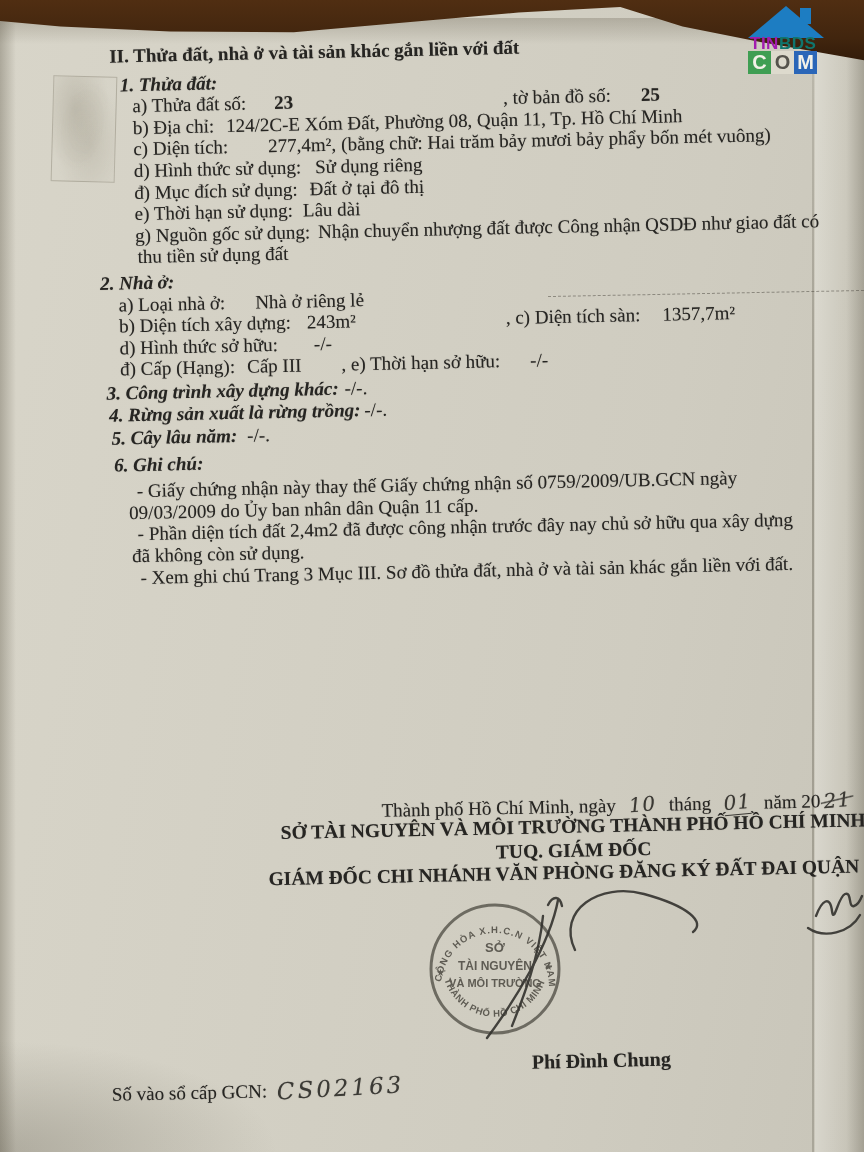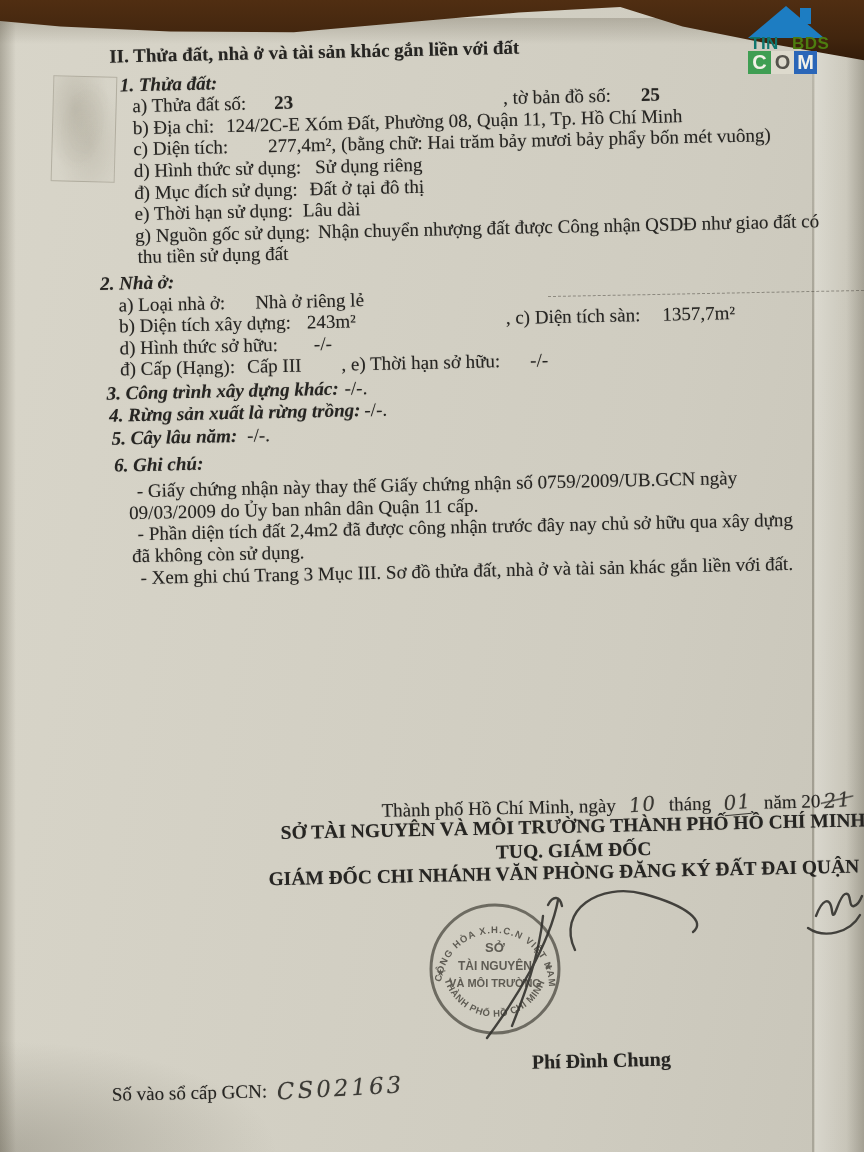--- a/index.html
+++ b/index.html
@@ -59,22 +59,22 @@
     font-family:"DejaVu Serif",serif;font-style:italic;color:#3b3a35;
     font-size:23px;letter-spacing:3px;display:inline-block;transform:rotate(-2deg);margin-left:10px;
   }
   
   .stamp{position:absolute;left:426px;top:900px;z-index:5;opacity:.92;}
   .sig-svg{position:absolute;left:398px;top:852px;z-index:6;}
   
   .logo{position:absolute;left:742px;top:6px;width:88px;height:70px;z-index:7;font-family:"Liberation Sans","DejaVu Sans",sans-serif;}
   .logo .roof{position:absolute;left:6px;top:0;width:76px;height:32px;}
   .logo .row1{position:absolute;left:8px;top:28px;font-size:17px;font-weight:bold;letter-spacing:.5px;white-space:nowrap;}
-  .logo .tin{color:#0f766e;}
-  .logo .bds{color:#4d7c0f;margin-left:13px;}
+  .logo .tin{color:#a21caf;}
+  .logo .bds{color:#0f766e;}
   .logo .row2{position:absolute;left:6px;top:45px;display:flex;}
   .logo .blk{width:23px;height:23px;font-size:20px;font-weight:bold;line-height:23px;text-align:center;}
   .blk-c{background:#3f9e53;color:#f2f1e8;}
   .blk-o{background:#dddacd;color:#55534c;}
   .blk-m{background:#2a66b8;color:#f2f1e8;}
 </style>
 </head>
 <body>
 
 <div class="table-top"></div>

